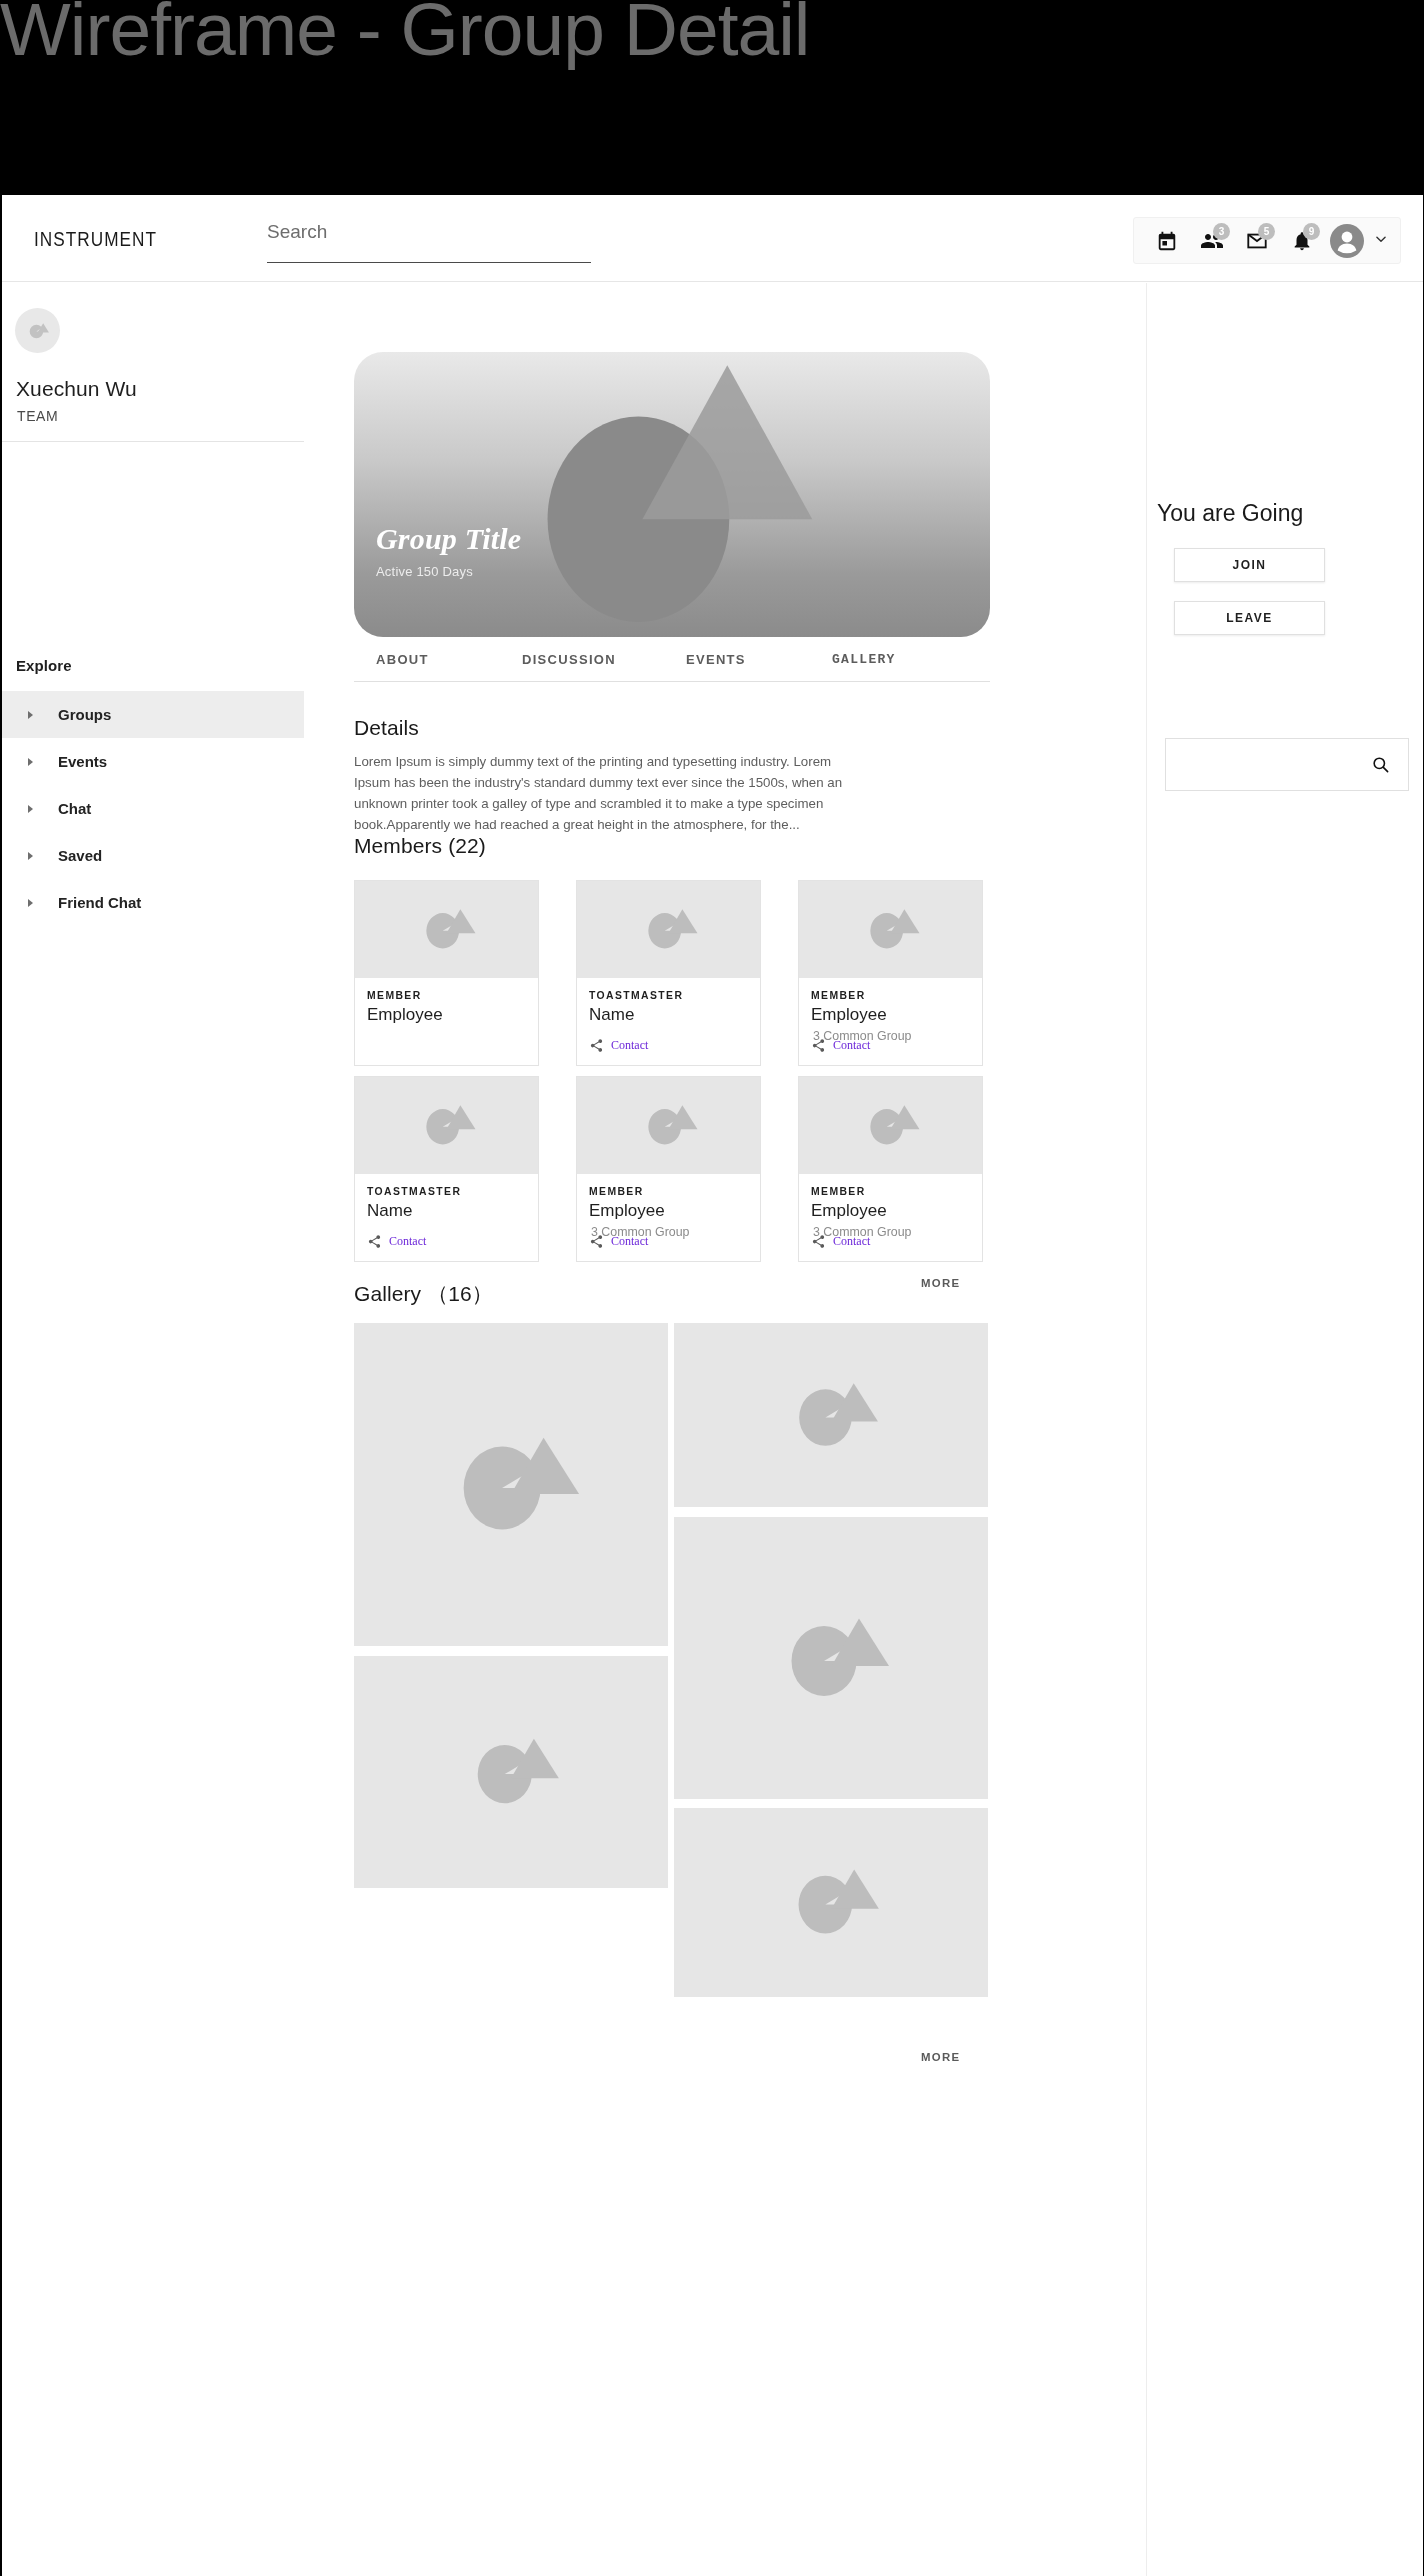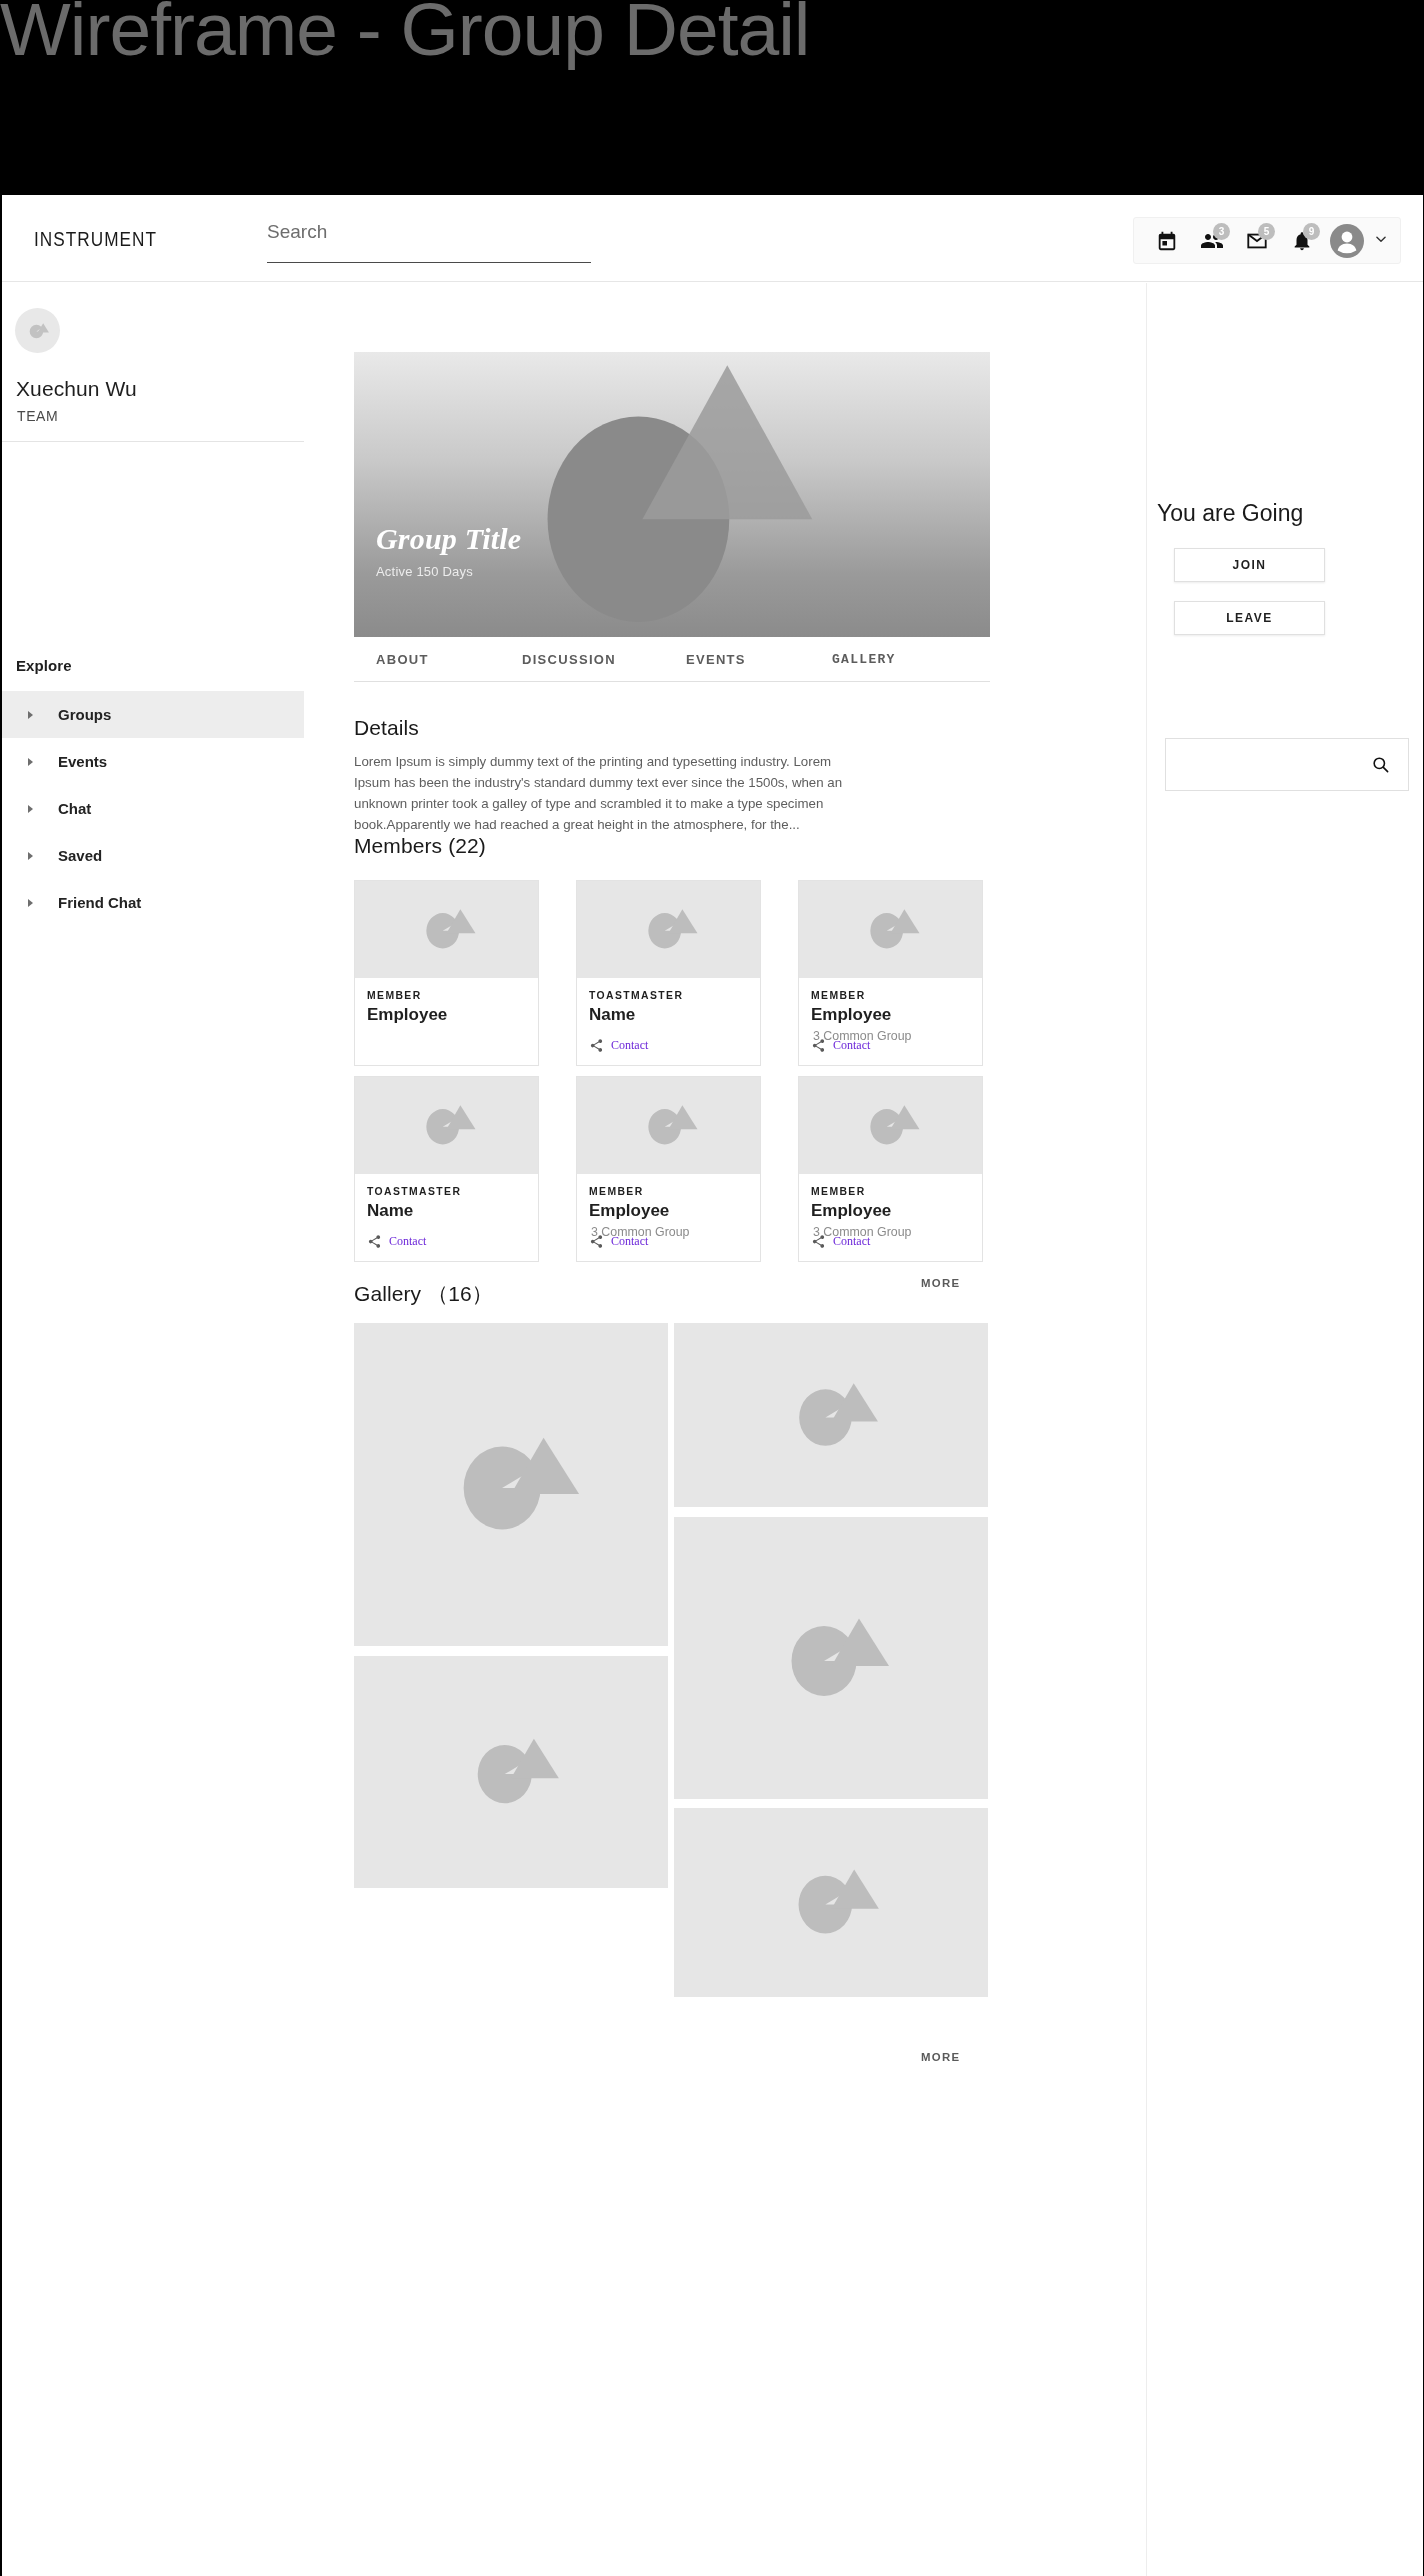--- a/index.html
+++ b/index.html
@@ -219,21 +219,21 @@
     background: #e6e6e6;
     display: flex; align-items: center; justify-content: center;
   }
   .mcard .role {
     position: absolute; left: 12px; top: 109px;
     font-size: 10.4px; font-weight: 700; letter-spacing: 1.4px;
     color: #1f1f1f;
   }
   .mcard .nm {
     position: absolute; left: 12px; top: 124px;
-    font-size: 17px; color: #1f1f1f; font-weight: 700;
+    font-size: 17px; color: #1f1f1f; font-weight: 400;
   }
   .mcard .common {
     position: absolute; left: 14px; top: 148px;
     font-size: 12.4px; color: #8b8b8b;
   }
   .mcard .contact {
     position: absolute; left: 12px; bottom: 12px;
     display: flex; align-items: center; gap: 7px;
     cursor: pointer;
   }
@@ -383,21 +383,21 @@
       </div>
       <div class="sb-item">
         <span class="sb-arrow"></span>
         <span class="sb-label">Friend Chat</span>
       </div>
     </div>
   </div>
 
   <div class="main">
 
-    <div class="heroimg" style="top:69px;">
+    <div class="heroimg" style="top:69px;border-radius:29px;">
       <svg width="636" height="285" viewBox="0 0 644 288" style="position:absolute;left:0;top:0;">
         <ellipse cx="288" cy="169" rx="92" ry="104" fill="#8a8a8a"></ellipse>
         <path d="M288 169 L288 169 L380 118 L392 169 Z" fill="#a8a8a8" opacity="0"></path>
         <path d="M288 169 L382 116 L391 169 Z" fill="#b0b0b0" opacity="0.0"></path>
         <polygon points="288,169 385,114 392,169" fill="#9f9f9f" opacity="0"></polygon>
         <polygon points="378,13 464,169 292,169" fill="#9b9b9b" opacity="0.85"></polygon>
       </svg>
       <div class="hero-title">Group Title</div>
       <div class="hero-sub">Active 150 Days</div>
     </div>

